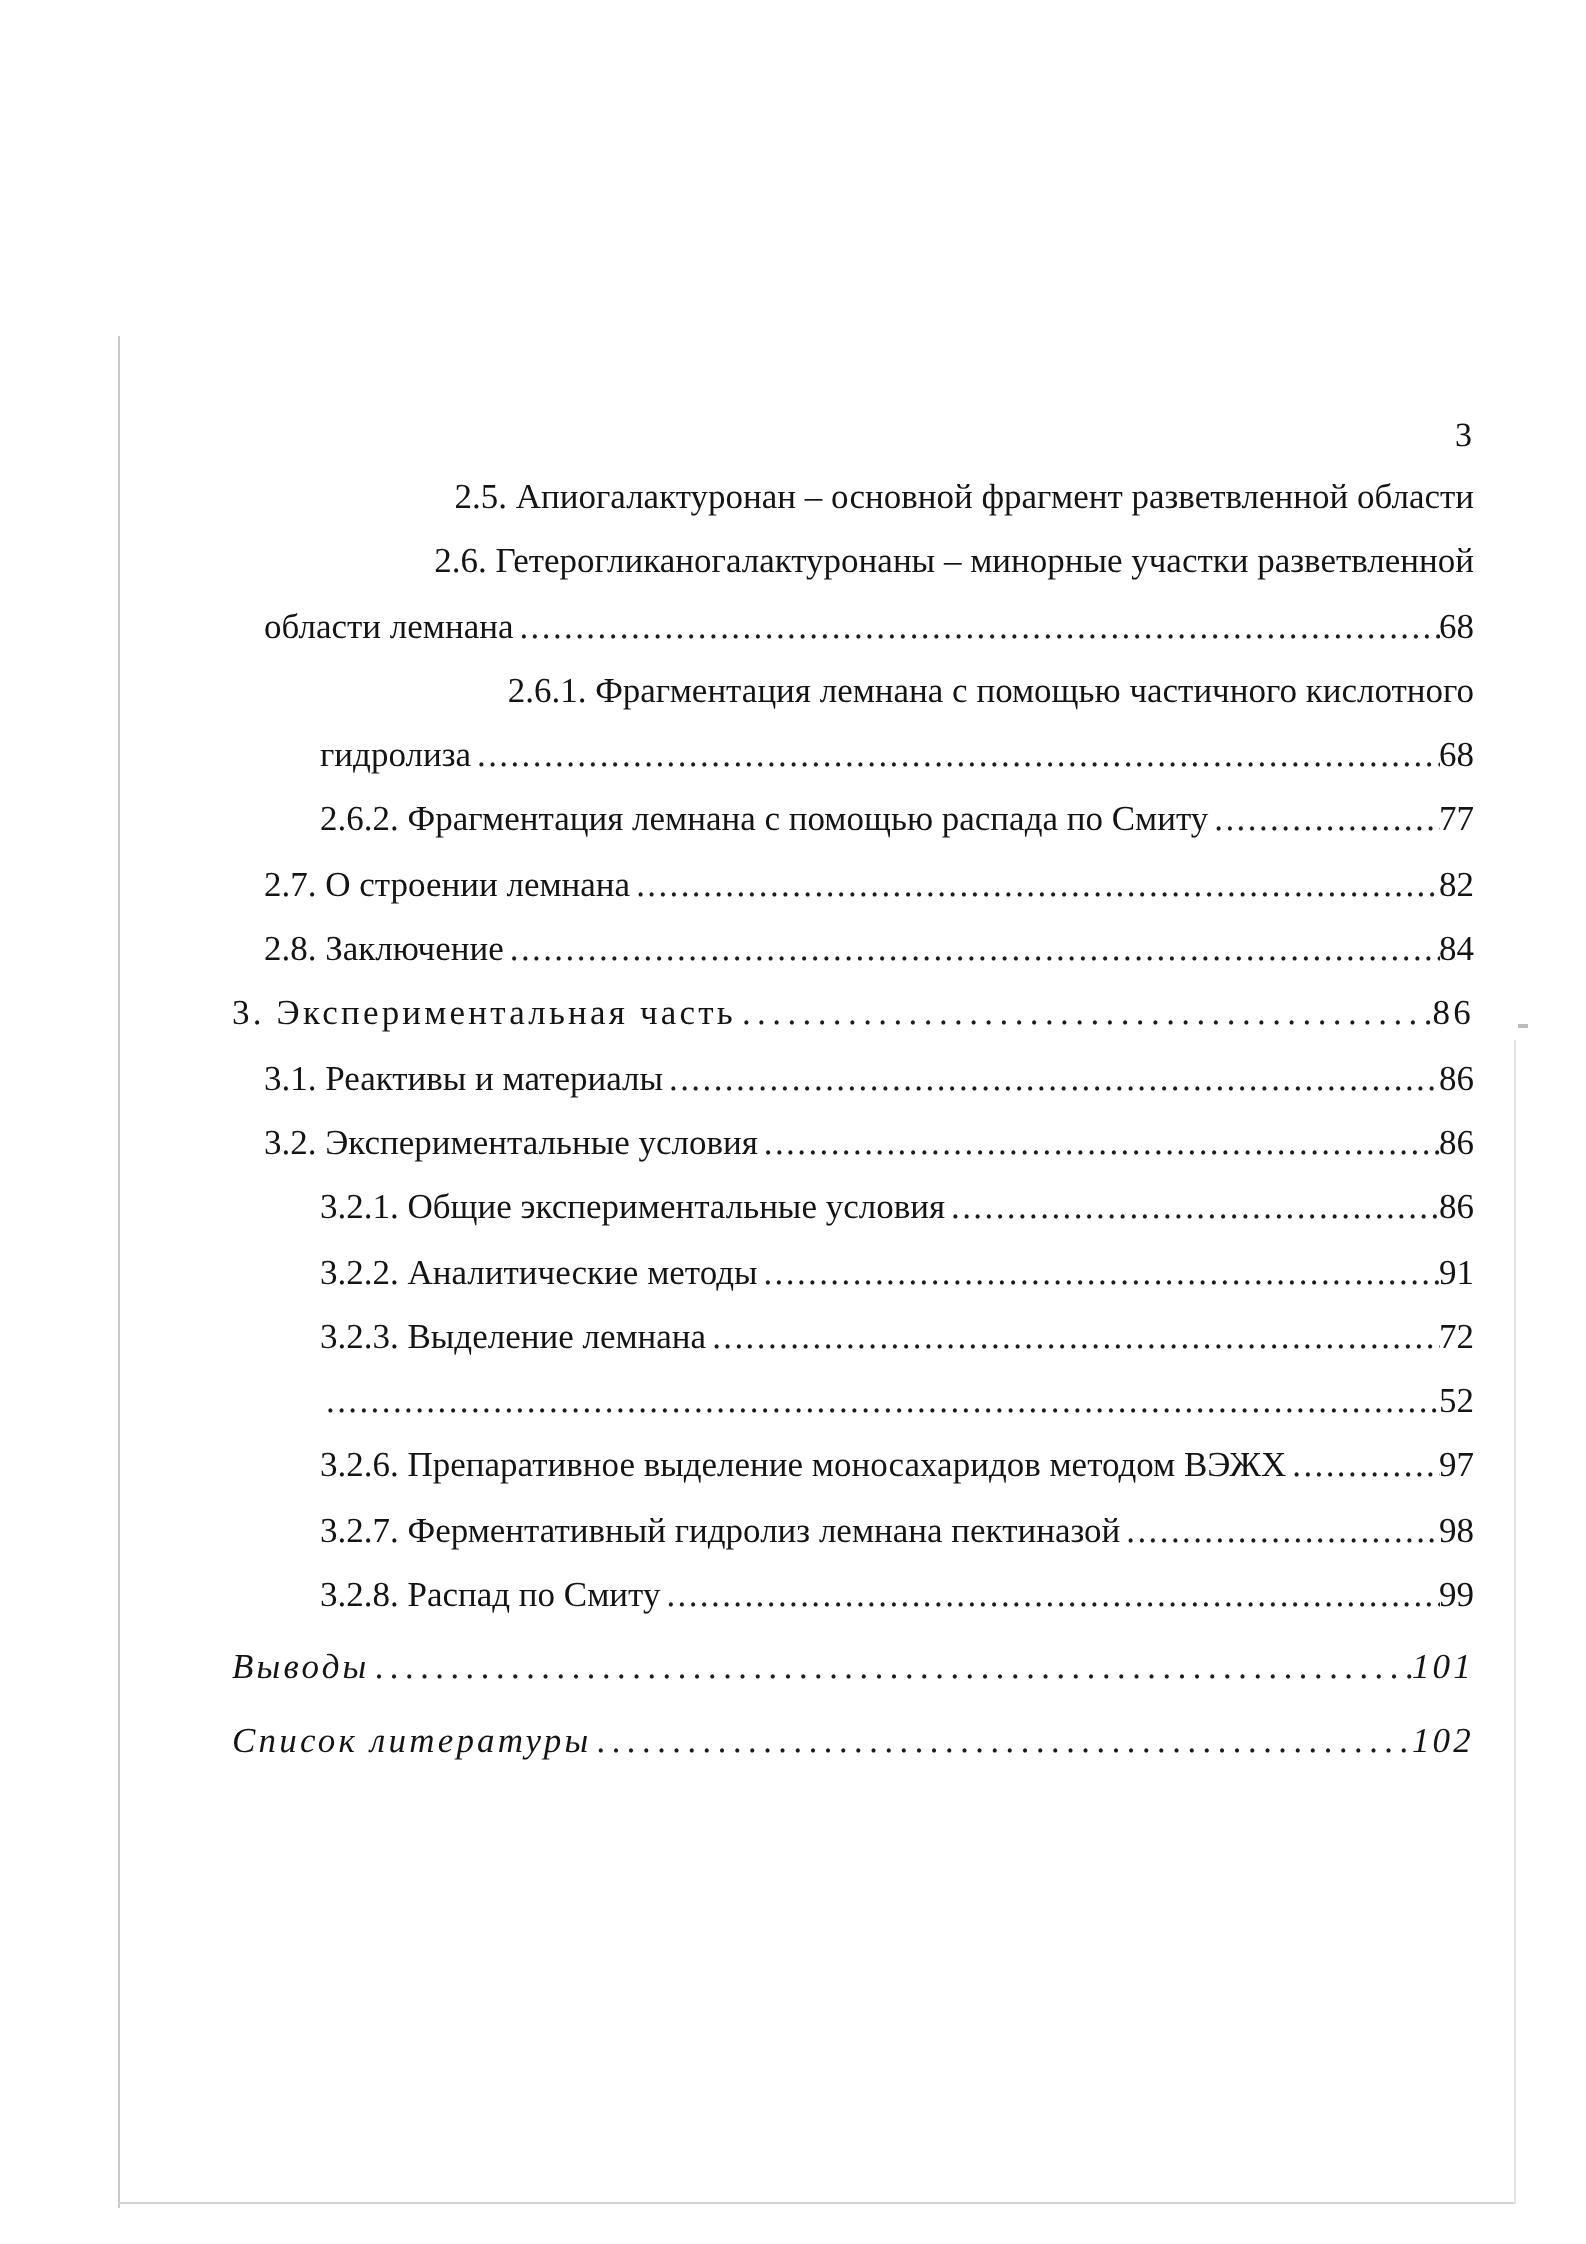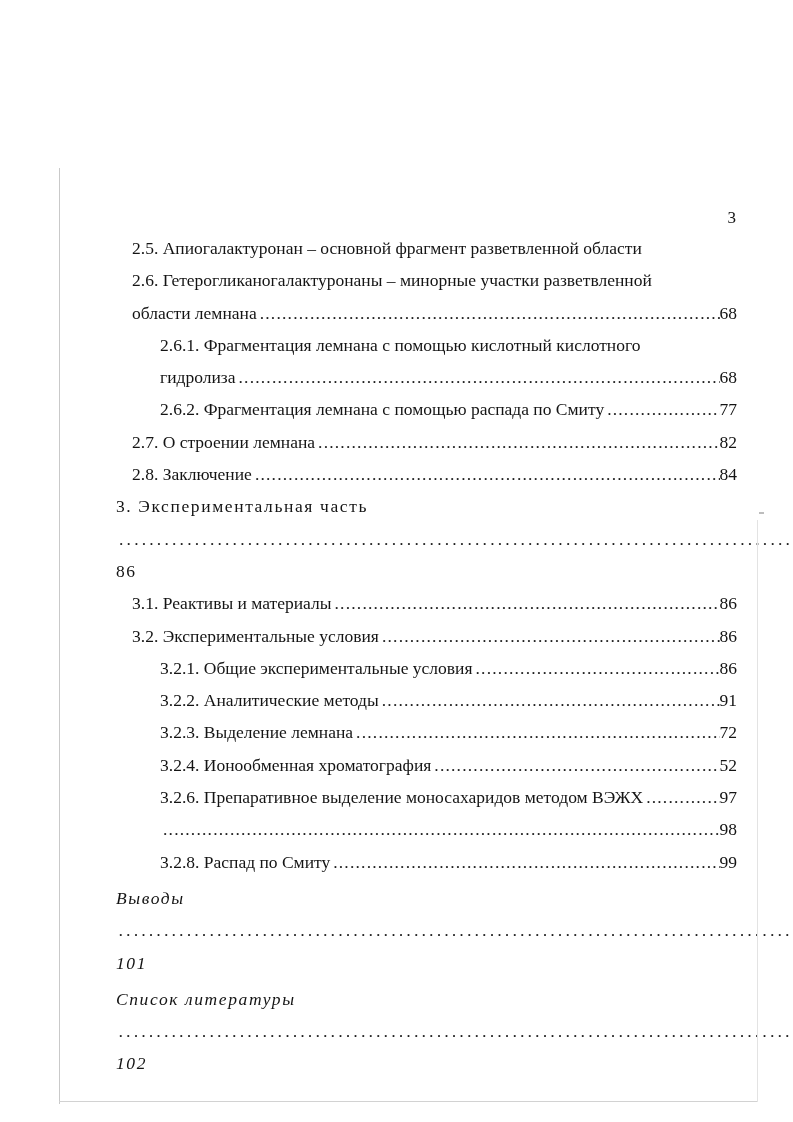--- a/index.html
+++ b/index.html
@@ -24,24 +24,25 @@
     left: 116px;
     right: 56px;
     top: 232px;
   }
   .row {
     display: flex;
     align-items: baseline;
     line-height: 32.3px;
     font-size: 17.5px;
     white-space: nowrap;
+    justify-content: flex-end;
   }
   .indent1 { padding-left: 16px; }
   .indent2 { padding-left: 44px; }
-  .spaced { letter-spacing: 1.6px; flex-direction: column; }
+  .spaced { letter-spacing: 1.6px; }
   .txt { white-space: nowrap; }
   .dots {
     flex: 1 1 auto;
     min-width: 8px;
     overflow: hidden;
     white-space: nowrap;
     letter-spacing: 1.2px;
     padding: 0 3px;
     color: #1c1c1c;
   }
@@ -73,21 +74,21 @@
     <div class="row indent1">
       <span class="txt">2.6. Гетерогликаногалактуронаны – минорные участки разветвленной</span>
     </div>
     <div class="row indent1">
       <span class="txt">области лемнана</span>
       <span class="dots"></span>
       <span class="pg">68</span>
     </div>
 
     <div class="row indent2">
-      <span class="txt">2.6.1. Фрагментация лемнана с помощью кислотный кислотного</span>
+      <span class="txt">2.6.1. Фрагментация лемнана с помощью частичного кислотного</span>
     </div>
     <div class="row indent2">
       <span class="txt">гидролиза</span>
       <span class="dots"></span>
       <span class="pg">68</span>
     </div>
 
     <div class="row indent2">
       <span class="txt">2.6.2. Фрагментация лемнана с помощью распада по Смиту</span>
       <span class="dots"></span>
@@ -136,33 +137,33 @@
       <span class="pg">91</span>
     </div>
 
     <div class="row indent2">
       <span class="txt">3.2.3. Выделение лемнана</span>
       <span class="dots"></span>
       <span class="pg">72</span>
     </div>
 
     <div class="row indent2">
-      <span class="txt">3.2.4. Ионообменная хроматография</span>
       <span class="dots"></span>
       <span class="pg">52</span>
     </div>
 
 
     <div class="row indent2">
       <span class="txt">3.2.6. Препаративное выделение моносахаридов методом ВЭЖХ</span>
       <span class="dots"></span>
       <span class="pg">97</span>
     </div>
 
     <div class="row indent2">
+      <span class="txt">3.2.7. Ферментативный гидролиз лемнана пектиназой</span>
       <span class="dots"></span>
       <span class="pg">98</span>
     </div>
 
     <div class="row indent2">
       <span class="txt">3.2.8. Распад по Смиту</span>
       <span class="dots"></span>
       <span class="pg">99</span>
     </div>
 

